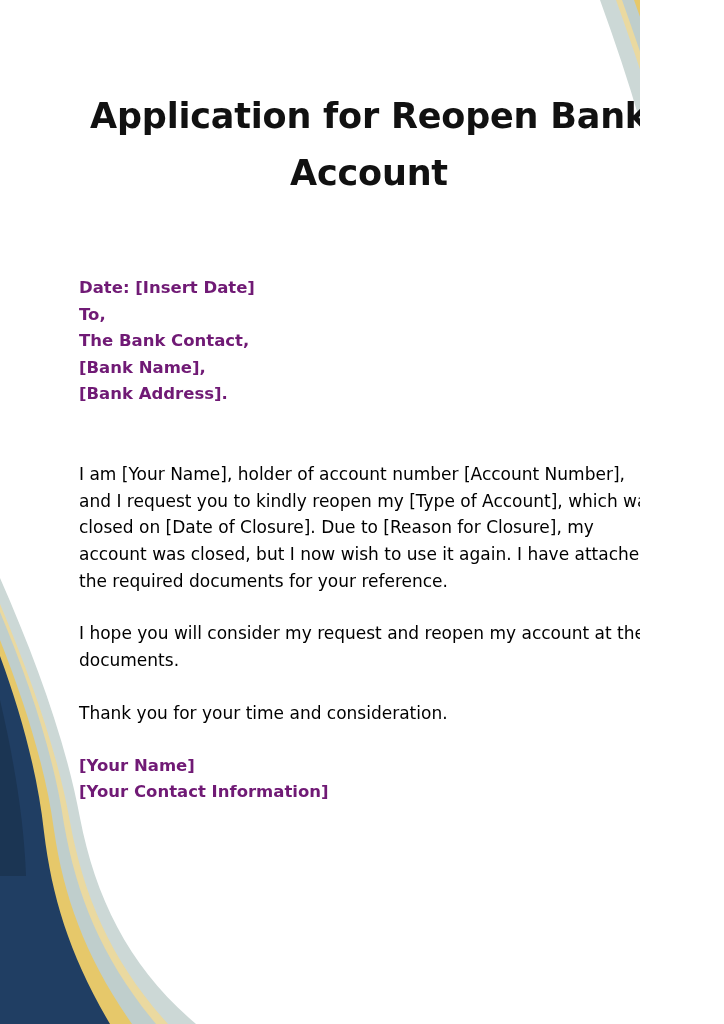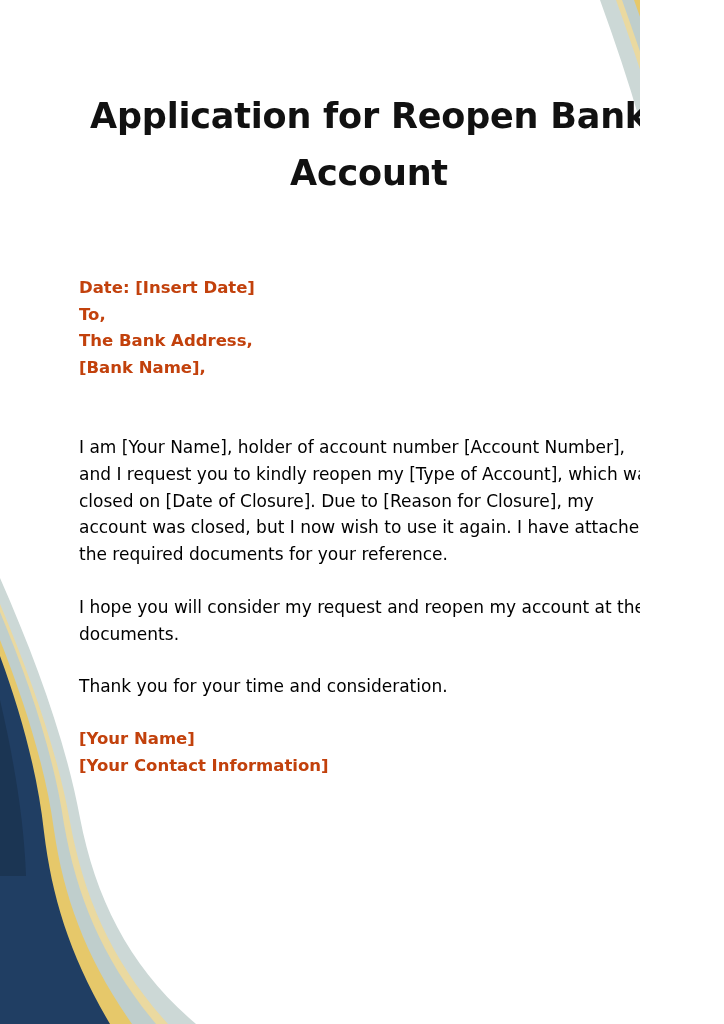--- a/index.html
+++ b/index.html
@@ -52,21 +52,21 @@
 
   .block {
     margin: 0;
     color: #2b2b2b;
   }
 
   .bold-block {
     font-weight: 700;
     font-size: 16.5px;
     line-height: 26.5px;
-    color: #c2410c;
+    color: #701a75;
   }
 
   .body-para {
     font-weight: 400;
     font-size: 17px;
     line-height: 26.7px;
     color: #000000;
   }
 
   .gap-addr      { height: 74px; }
@@ -155,22 +155,23 @@
 
   <div class="content">
 
     <h1 class="doc-title">Application for Reopen Bank Account</h1>
 
     <div class="gap-addr"></div>
 
     <div class="block bold-block">
       <div>Date: [Insert Date]</div>
       <div>To,</div>
-      <div>The Bank Address,</div>
+      <div>The Bank Contact,</div>
       <div>[Bank Name],</div>
+      <div>[Bank Address].</div>
     </div>
 
     <div class="gap-salut"></div>
 
 
     <div class="gap-body"></div>
 
     <p class="block body-para">I am [Your Name], holder of account number [Account Number], and I request you to kindly reopen my [Type of Account], which was closed on [Date of Closure]. Due to [Reason for Closure], my account was closed, but I now wish to use it again. I have attached the required documents for your reference.</p>
 
     <div class="gap-para"></div>

